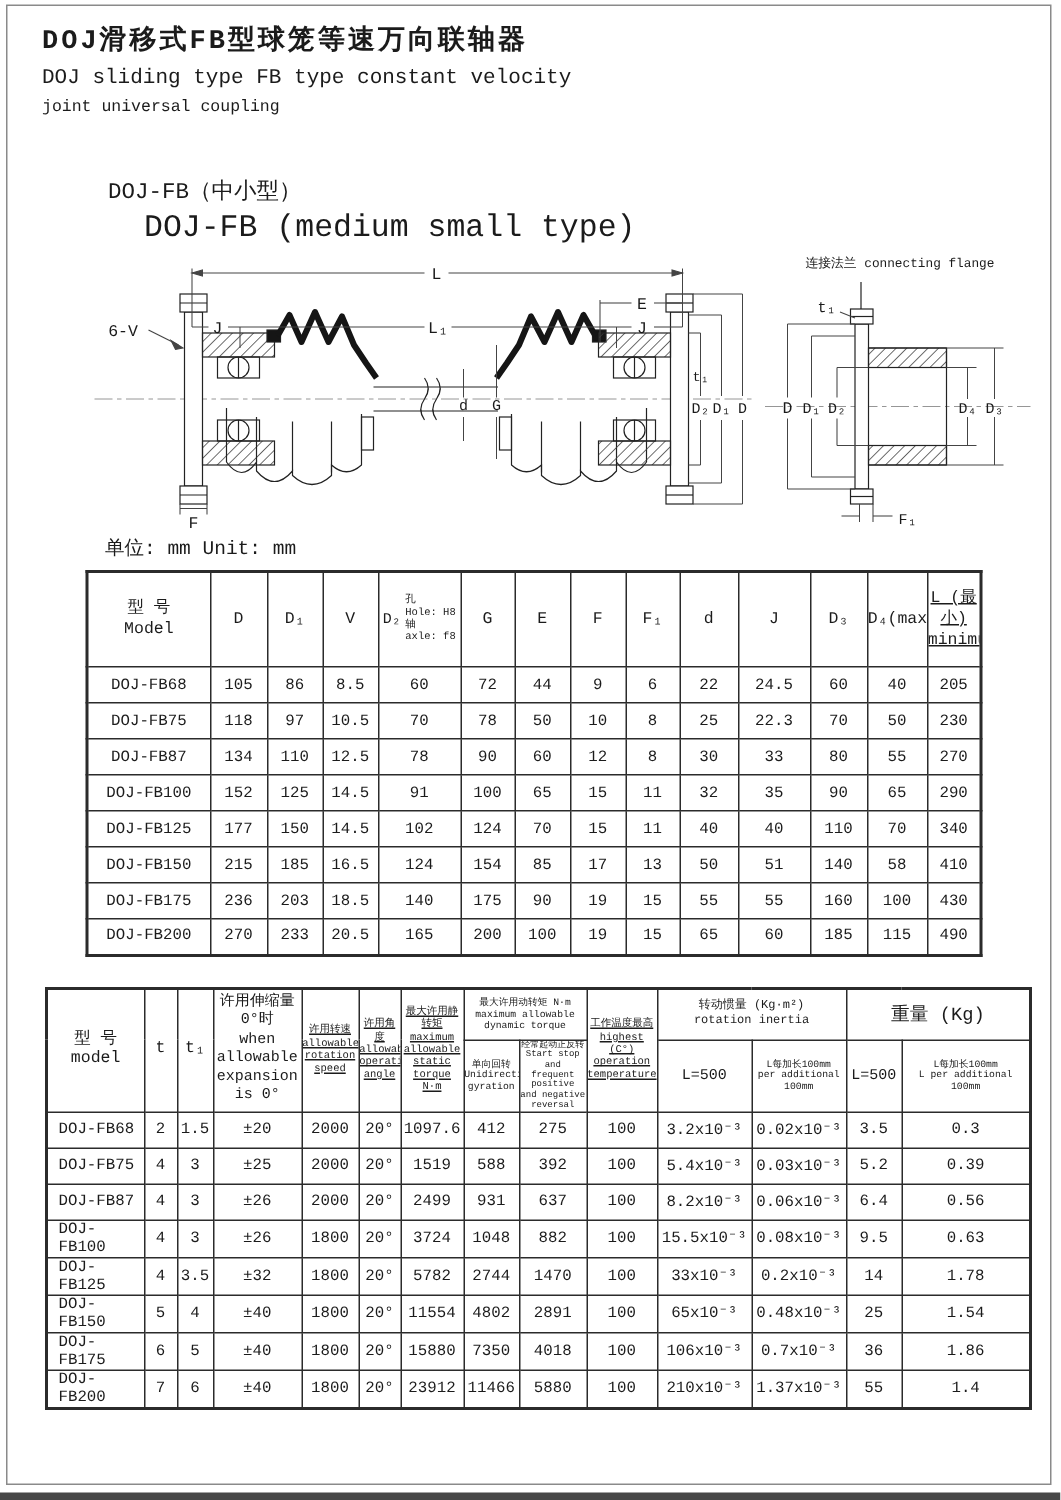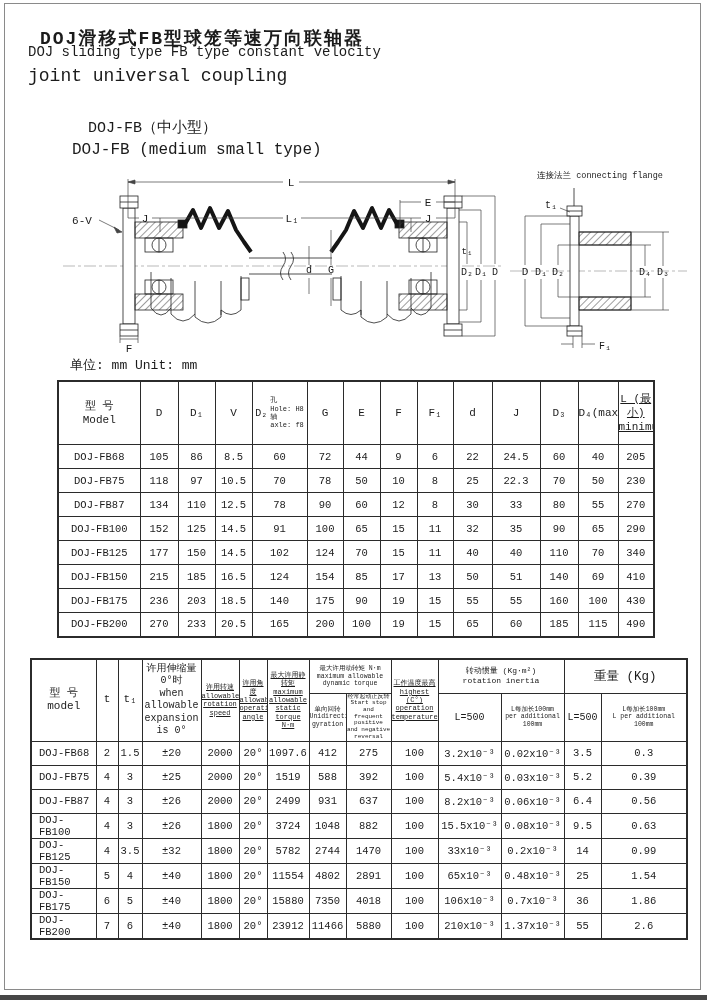--- a/index.html
+++ b/index.html
@@ -6,23 +6,23 @@
   body{
     width:707px;height:1000px;position:relative;background:#ffffff;
     font-family:"Liberation Mono","DejaVu Sans Mono",monospace;
     color:#1b1b1b;overflow:hidden;
   }
   .page-border{position:absolute;left:4px;top:3px;width:695px;height:985px;border:1px solid #8a8a8a;}
   .scan-bar{position:absolute;left:0;bottom:0;width:707px;height:5px;background:#474747;}
   .abs{position:absolute;}
   .title-zh{left:28px;top:14px;font-size:18px;font-weight:bold;letter-spacing:2px;}
   .title-en1{left:28px;top:44px;font-size:14px;}
-  .title-en2{left:28px;top:66px;font-size:18px;}
-  .subtitle-zh{left:88px;top:118px;font-size:15px;}
-  .subtitle-en{left:72px;top:141px;font-size:16px;}
+  .title-en2{left:28px;top:66px;font-size:11px;}
+  .subtitle-zh{left:72px;top:118px;font-size:15px;}
+  .subtitle-en{left:96px;top:141px;font-size:21px;}
   .drawing{left:55px;top:166px;width:645px;height:192px;}
   .unit{left:70px;top:356px;font-size:13px;}
   table{border-collapse:collapse;table-layout:fixed;position:absolute;border:2px solid #2b2b2b;background:#fff;}
   th,td{border:1px solid #2b2b2b;text-align:center;vertical-align:middle;padding:0;overflow:hidden;}
   th{font-weight:normal;white-space:pre-line;}
   .t1{left:57px;top:380px;width:596px;}
   .t1 thead tr{height:52px;}
   .t1 tbody tr{height:24px;}
   .t1 td{font-size:10.5px;}
   .t1 th{font-size:11px;line-height:1.3;}
@@ -43,21 +43,21 @@
   .d2cell{display:flex;align-items:center;justify-content:center;gap:3px;}
   .d2sym{font-size:10px;}
   .d2lines{white-space:pre-line;font-size:7px;line-height:1.2;text-align:left;}
   svg text{font-family:"Liberation Mono","DejaVu Sans Mono",monospace;fill:#1a1a1a;}
 </style>
 </head>
 <body>
 
 <div class="page-border"></div>
 
-<h1 class="abs title-zh" style="margin:12px;">DOJ滑移式FB型球笼等速万向联轴器</h1>
+<h1 class="abs title-zh" style="margin:0;">DOJ滑移式FB型球笼等速万向联轴器</h1>
 <div class="abs title-en1">DOJ sliding type FB type constant velocity</div>
 <div class="abs title-en2">joint universal coupling</div>
 <div class="abs subtitle-zh">DOJ-FB（中小型）</div>
 <div class="abs subtitle-en">DOJ-FB (medium small type)</div>
 
 <div class="abs drawing">
 <svg viewBox="0 0 645 192" width="645" height="192" xmlns="http://www.w3.org/2000/svg">
   <defs>
     <pattern id="hatch" width="5" height="5" patternTransform="rotate(45)" patternUnits="userSpaceOnUse">
       <line x1="0" y1="0" x2="0" y2="5" stroke="#3c3c3c" stroke-width="1"></line>
@@ -374,21 +374,21 @@
         <td>185</td>
         <td>16.5</td>
         <td>124</td>
         <td>154</td>
         <td>85</td>
         <td>17</td>
         <td>13</td>
         <td>50</td>
         <td>51</td>
         <td>140</td>
-        <td>69</td>
+        <td>58</td>
         <td>410</td>
       </tr>
       <tr>
         <td>DOJ-FB175</td>
         <td>236</td>
         <td>203</td>
         <td>18.5</td>
         <td>140</td>
         <td>175</td>
         <td>90</td>
@@ -556,21 +556,21 @@
         <td>±32</td>
         <td>1800</td>
         <td>20°</td>
         <td>5782</td>
         <td>2744</td>
         <td>1470</td>
         <td>100</td>
         <td>33x10⁻³</td>
         <td>0.2x10⁻³</td>
         <td>14</td>
-        <td>0.99</td>
+        <td>1.78</td>
       </tr>
       <tr>
         <td>DOJ-FB150</td>
         <td>5</td>
         <td>4</td>
         <td>±40</td>
         <td>1800</td>
         <td>20°</td>
         <td>11554</td>
         <td>4802</td>
@@ -604,18 +604,18 @@
         <td>±40</td>
         <td>1800</td>
         <td>20°</td>
         <td>23912</td>
         <td>11466</td>
         <td>5880</td>
         <td>100</td>
         <td>210x10⁻³</td>
         <td>1.37x10⁻³</td>
         <td>55</td>
-        <td>2.6</td>
+        <td>1.4</td>
       </tr>
     </tbody>
 </table>
 
 <div class="scan-bar"></div>
 
 </body></html>

